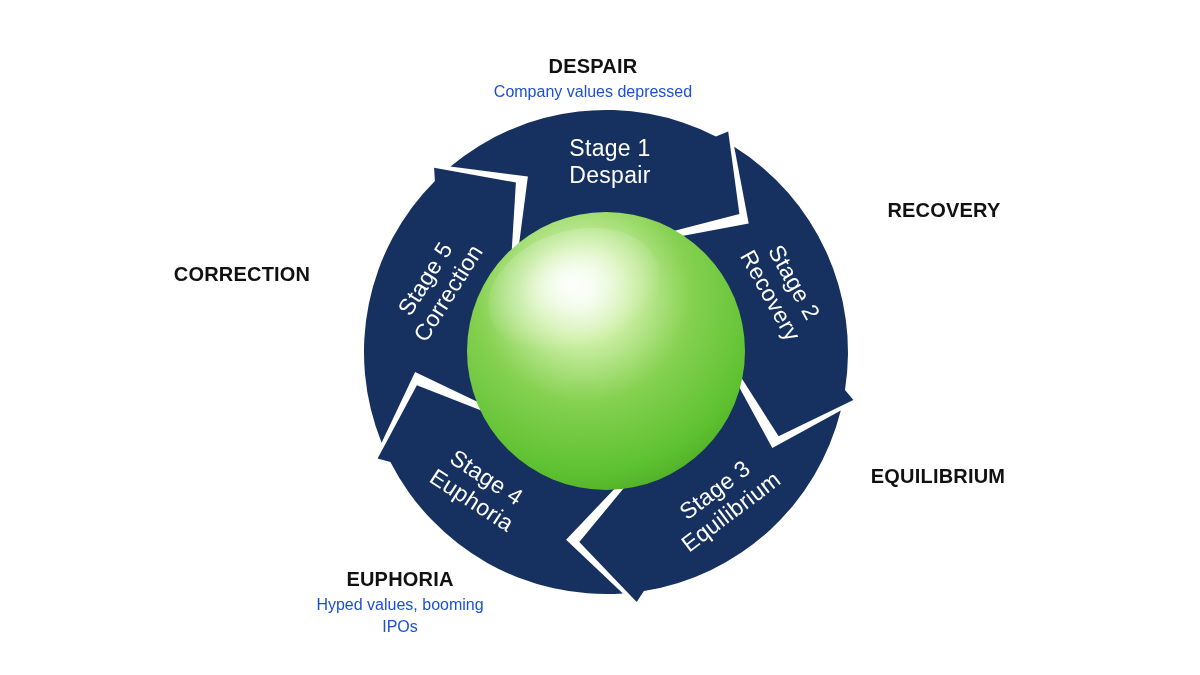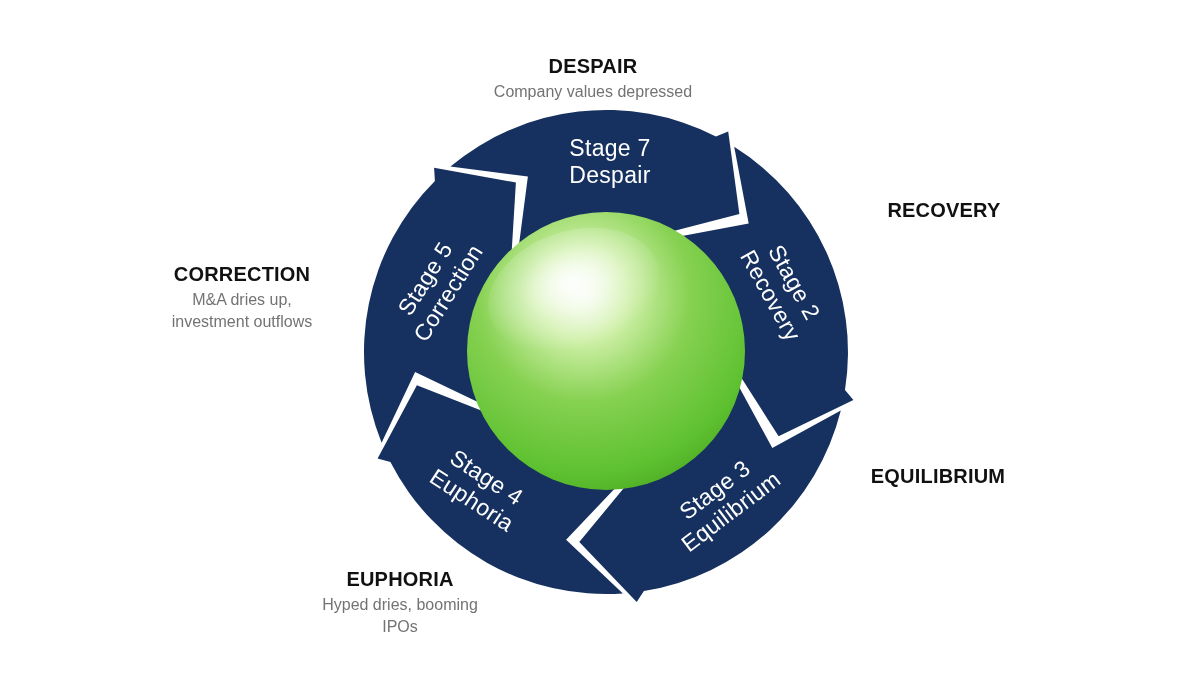--- a/index.html
+++ b/index.html
@@ -31,21 +31,21 @@
     font-weight: bold;
     font-size: 20px;
     line-height: 24px;
     color: #111111;
     letter-spacing: 0.2px;
     margin-bottom: 3px;
   }
   .callout-body {
     font-size: 16px;
     line-height: 22px;
-    color: #737373;
+    color: #1d4ed8;
   }
 </style>
 </head>
 <body>
 
 <div class="canvas">
 
   <svg id="cycle-svg" class="cycle-svg" width="1200" height="675" viewBox="0 0 1200 675">
     <defs>
       <radialGradient id="orbGrad" cx="42%" cy="30%" r="80%">
@@ -71,21 +71,21 @@
       </g>
 
     <g>
       <circle id="sphere" fill="url(#orbGrad)" cx="606" cy="351" r="139"></circle>
       <ellipse id="sphere-gloss" fill="url(#glossGrad)" cx="574" cy="291" rx="88" ry="60" transform="rotate(-18 574 291)"></ellipse>
     </g>
   </svg>
 
   <div class="overlay" id="overlay">
       <div class="stage-label" style="left: 610px; top: 162px; transform: translate(-50%, -50%) rotate(0deg);">
-        <div>Stage 7</div>
+        <div>Stage 1</div>
         <div>Despair</div>
       </div>
       <div class="stage-label" style="left: 782px; top: 289px; transform: translate(-50%, -50%) rotate(61deg);">
         <div>Stage 2</div>
         <div>Recovery</div>
       </div>
       <div class="stage-label" style="left: 723px; top: 501px; transform: translate(-50%, -50%) rotate(-37deg);">
         <div>Stage 3</div>
         <div>Equilibrium</div>
       </div>
@@ -102,21 +102,20 @@
         <div class="callout-body">Company values depressed</div>
       </div>
       <div class="callout" style="left: 944px; top: 198px; width: 190px;">
         <div class="callout-title">RECOVERY</div>
       </div>
       <div class="callout" style="left: 938px; top: 464px; width: 200px;">
         <div class="callout-title">EQUILIBRIUM</div>
       </div>
       <div class="callout" style="left: 400px; top: 567px; width: 190px;">
         <div class="callout-title">EUPHORIA</div>
-        <div class="callout-body">Hyped dries, booming IPOs</div>
+        <div class="callout-body">Hyped values, booming IPOs</div>
       </div>
       <div class="callout" style="left: 242px; top: 262px; width: 170px;">
         <div class="callout-title">CORRECTION</div>
-        <div class="callout-body">M&amp;A dries up, investment outflows</div>
       </div>
     </div>
 
 </div>
 
 </body></html>

